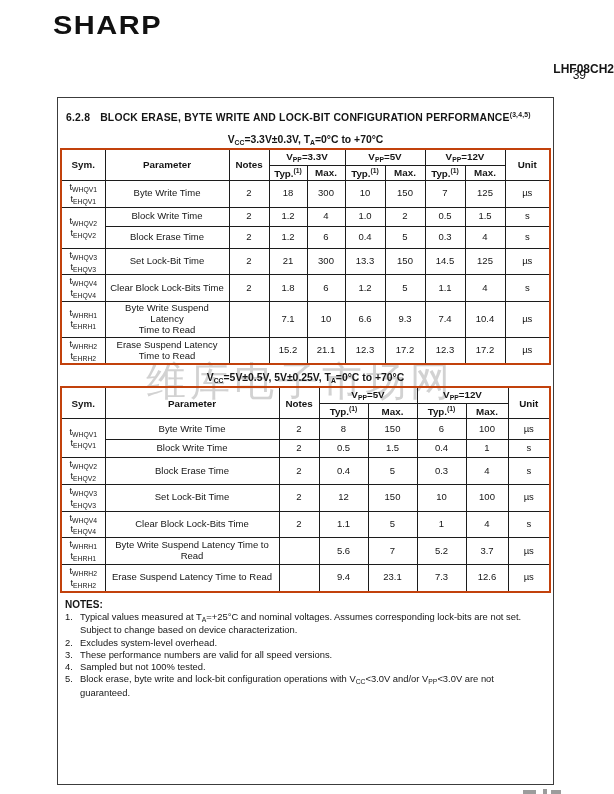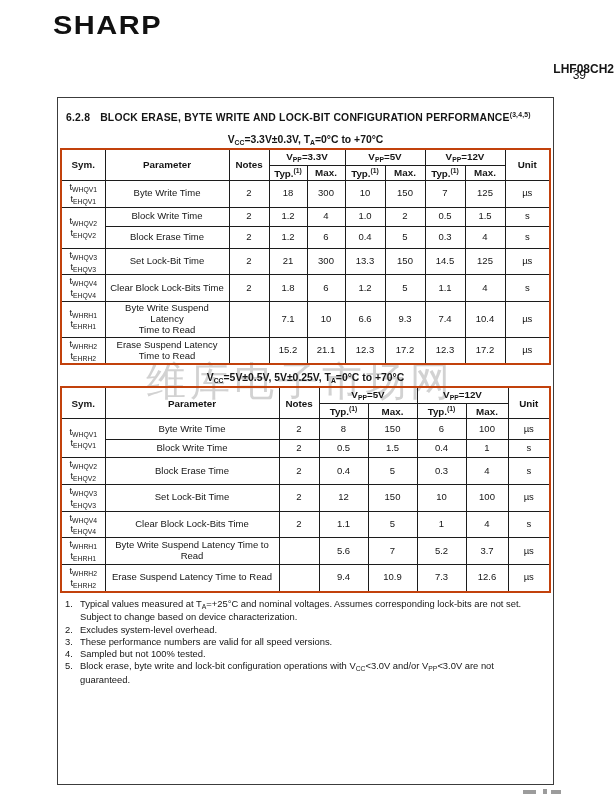--- a/index.html
+++ b/index.html
@@ -278,29 +278,30 @@
       <td>7</td>
       <td>5.2</td>
       <td>3.7</td>
       <td>µs</td>
     </tr>
     <tr style="height:22px">
       <td class="sym">t<sub>WHRH2</sub><br>t<sub>EHRH2</sub></td>
       <td class="param">Erase Suspend Latency Time to Read</td>
       <td></td>
       <td>9.4</td>
-      <td>10.9</td>
+      <td>23.1</td>
       <td>7.3</td>
       <td>12.6</td>
       <td>µs</td>
     </tr>
   </tbody>
     </table>
 
   <div class="notes">
+    <div class="notes-heading">NOTES:</div>
     <div class="note-item">
       <span class="note-num">1.</span>
       <span class="note-text">Typical values measured at T<sub>A</sub>=+25°C and nominal voltages. Assumes corresponding lock-bits are not set.<br>Subject to change based on device characterization.</span>
     </div>
     <div class="note-item">
       <span class="note-num">2.</span>
       <span class="note-text">Excludes system-level overhead.</span>
     </div>
     <div class="note-item">
       <span class="note-num">3.</span>

